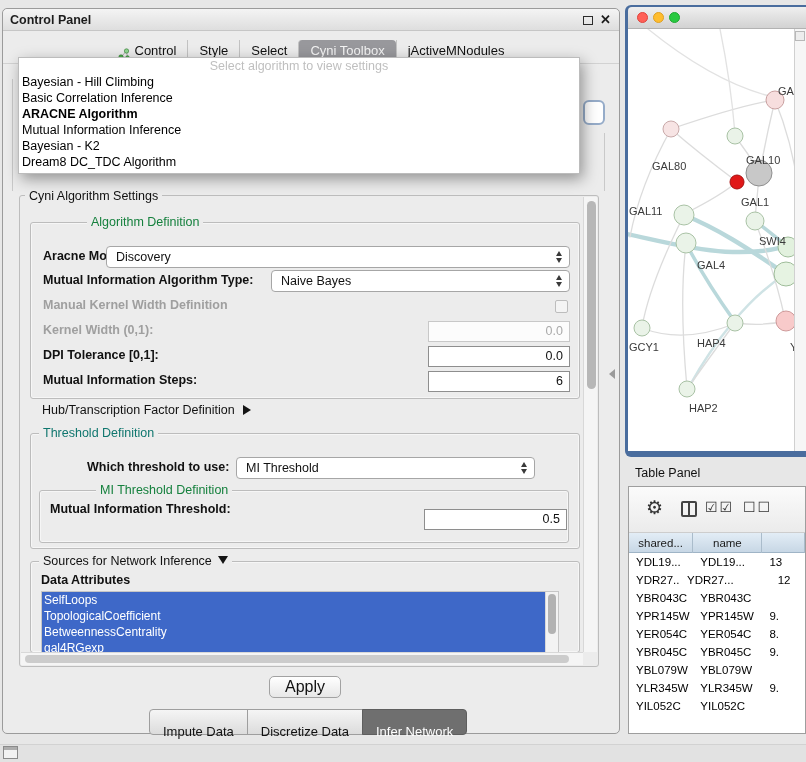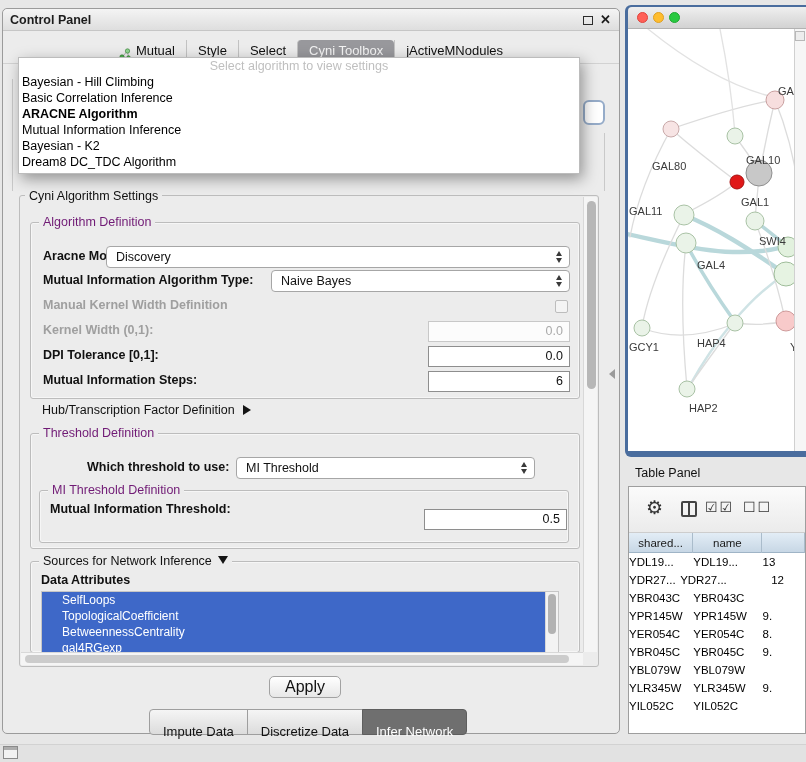--- a/index.html
+++ b/index.html
@@ -19,40 +19,40 @@
   .tabicon{display:inline-block;width:12px;height:12px;}
   .frag-line{position:absolute;width:1px;background:#c9c9c9;}
   .combo-frag{position:absolute;left:580px;top:91px;width:22px;height:25px;background:#fff;border:2px solid #96acc9;border-radius:6px;}
 
   
   .settings-outer{position:absolute;left:16px;top:186px;width:580px;height:472px;border:1px solid #bdbdbd;border-radius:3px;overflow:hidden;background:#ececec;}
   .gtitle-outer{position:absolute;left:22px;top:180px;background:#ececec;padding:0 4px;font-size:12.5px;z-index:5;}
 
   .group{position:absolute;border:1px solid #bcbcbc;border-radius:3px;box-shadow:inset 0 0 0 1px rgba(255,255,255,0.55);}
   .gtitle{position:absolute;top:-8px;left:8px;background:#ececec;padding:0 4px;font-size:12.5px;white-space:nowrap;}
-  .gtitle.blue{color:#701a75;}
-  .gtitle.green{color:#701a75;}
+  .gtitle.blue{color:#15803d;margin-left:48px;}
+  .gtitle.green{color:#0f766e;}
 
   .lbl{position:absolute;font-size:12.5px;font-weight:bold;white-space:nowrap;color:#111;}
   .lbl.dis{color:#9f9f9f;}
 
   .combo{position:absolute;height:22px;background:#fff;border:1px solid #a6a6a6;border-radius:4px;font-size:12.5px;line-height:20px;padding:0 22px 0 9px;color:#111;white-space:nowrap;overflow:hidden;}
   .combo::before,.combo::after{content:"";position:absolute;right:7px;border-left:3.5px solid transparent;border-right:3.5px solid transparent;}
   .combo::before{top:4px;border-bottom:5px solid #3a3a3a;}
   .combo::after{bottom:4px;border-top:5px solid #3a3a3a;}
 
   .tfield{position:absolute;height:21px;background:#fff;border:1px solid #8e8e8e;font-size:12.5px;line-height:19px;text-align:right;padding:0 6px;color:#111;}
   .tfield.dis{color:#aaaaaa;border-color:#c8c8c8;background:#fcfcfc;}
   .checkbox{position:absolute;width:13px;height:13px;border:1px solid #bdbdbd;background:#f4f4f4;border-radius:2px;}
 
   .tri-right{display:inline-block;width:0;height:0;border-top:5px solid transparent;border-bottom:5px solid transparent;border-left:8px solid #141414;margin-left:8px;vertical-align:-1px;}
   .tri-down{display:inline-block;width:0;height:0;border-left:5px solid transparent;border-right:5px solid transparent;border-top:8px solid #141414;margin-left:6px;vertical-align:1px;}
 
   .attr-list{position:absolute;background:#fff;border:1px solid #c6c6c6;overflow:hidden;}
-  .litem{height:16px;line-height:16px;font-size:12px;color:#fff;background:#3e68c8;padding-left:20px;margin-right:13px;white-space:nowrap;}
+  .litem{height:16px;line-height:16px;font-size:12px;color:#fff;background:#3e68c8;padding-left:2px;margin-right:13px;white-space:nowrap;}
   .list-vtrack{position:absolute;right:0;top:0;bottom:0;width:13px;background:#f3f3f3;border-left:1px solid #d8d8d8;}
   .list-vthumb{position:absolute;left:2px;top:2px;width:8px;height:40px;border-radius:4px;background:#b2b2b2;}
 
   .vtrack{position:absolute;top:1px;right:1px;bottom:14px;width:14px;background:#f5f5f5;border-left:1px solid #d8d8d8;}
   .vthumb{position:absolute;left:2.5px;top:4px;width:9px;height:188px;border-radius:5px;background:#b7b7b7;}
   .htrack{position:absolute;left:1px;right:15px;bottom:1px;height:13px;background:#f5f5f5;border-top:1px solid #d8d8d8;}
   .hthumb{position:absolute;top:2px;left:4px;right:14px;height:8px;border-radius:4px;background:#cccccc;}
 
   .apply-btn{position:absolute;left:266px;top:667px;width:72px;height:22px;border:1px solid #a2a2a2;border-radius:5px;background:linear-gradient(#ffffff,#e7e7e7);font-size:16px;text-align:center;line-height:20px;color:#111;}
 
@@ -86,21 +86,21 @@
   .tp-toolbar{position:absolute;left:0;top:0;right:0;height:46px;background:linear-gradient(#fbfbfb,#ebebeb);border-bottom:1px solid #cdcdcd;}
   .gear{position:absolute;left:17px;top:9px;font-size:19px;color:#333;line-height:24px;}
   .colicon{position:absolute;left:52px;top:14px;width:16px;height:16px;border:2px solid #444;border-radius:2px;}
   .colicon::before{content:"";position:absolute;left:5px;top:0;bottom:0;width:2px;background:#444;}
   .checkpair{position:absolute;left:76px;top:12px;font-size:14px;letter-spacing:2px;color:#333;}
   .boxpair{position:absolute;left:114px;top:12px;font-size:14px;letter-spacing:2px;color:#333;}
   .tp-header{position:absolute;left:0;top:46px;right:0;height:20px;display:flex;background:linear-gradient(#e3edf6,#c7d7e5);border-bottom:1px solid #9fb4c6;}
   .th{height:20px;line-height:20px;font-size:11.5px;text-align:center;border-right:1px solid #aabccb;overflow:hidden;white-space:nowrap;color:#1a1a1a;}
   .tp-body{position:absolute;left:0;top:66px;right:0;bottom:0;}
   .tr{display:flex;height:18px;}
-  .td{height:18px;line-height:18px;font-size:11.5px;overflow:hidden;white-space:nowrap;color:#000;}
+  .td{height:18px;line-height:18px;font-size:11.5px;padding-left:7px;overflow:hidden;white-space:nowrap;color:#000;}
 
   
   .footer-strip{position:absolute;left:0;top:744px;width:806px;height:18px;background:#e2e2e2;border-top:1px solid #d2d2d2;}
   .mini-icon{position:absolute;left:3px;top:746px;width:15px;height:13px;border:1px solid #8a8a8a;background:#f2f2f2;}
   .mini-icon::before{content:"";position:absolute;left:0;right:0;top:0;height:3px;background:#adadad;}
   .split-handle{position:absolute;left:609px;top:369px;width:0;height:0;border-top:5px solid transparent;border-bottom:5px solid transparent;border-right:6px solid #9a9a9a;}
 </style>
 </head>
 <body>
 
@@ -114,21 +114,21 @@
   </div>
 
   <div class="cp-tabbar">
       <div class="tab">
         <span class="tabicon"><svg width="12" height="12">
             <path d="M3,9 L8.5,3 L9.5,9.5 Z" fill="none" stroke="#9a9a9a" stroke-width="0.8"></path>
             <circle cx="3" cy="9" r="2.2" fill="#4db04d" stroke="#2f7a2f" stroke-width="0.6"></circle>
             <circle cx="8.5" cy="3" r="2.2" fill="#8fd48f" stroke="#2f7a2f" stroke-width="0.6"></circle>
             <circle cx="9.5" cy="9.5" r="1.8" fill="#4db04d" stroke="#2f7a2f" stroke-width="0.6"></circle>
           </svg></span>
-        <span>Mutual</span>
+        <span>Control</span>
       </div>
       <div class="tab">
         <span>Style</span>
       </div>
       <div class="tab">
         <span>Select</span>
       </div>
       <div class="tab sel">
         <span>Cyni Toolbox</span>
       </div>

